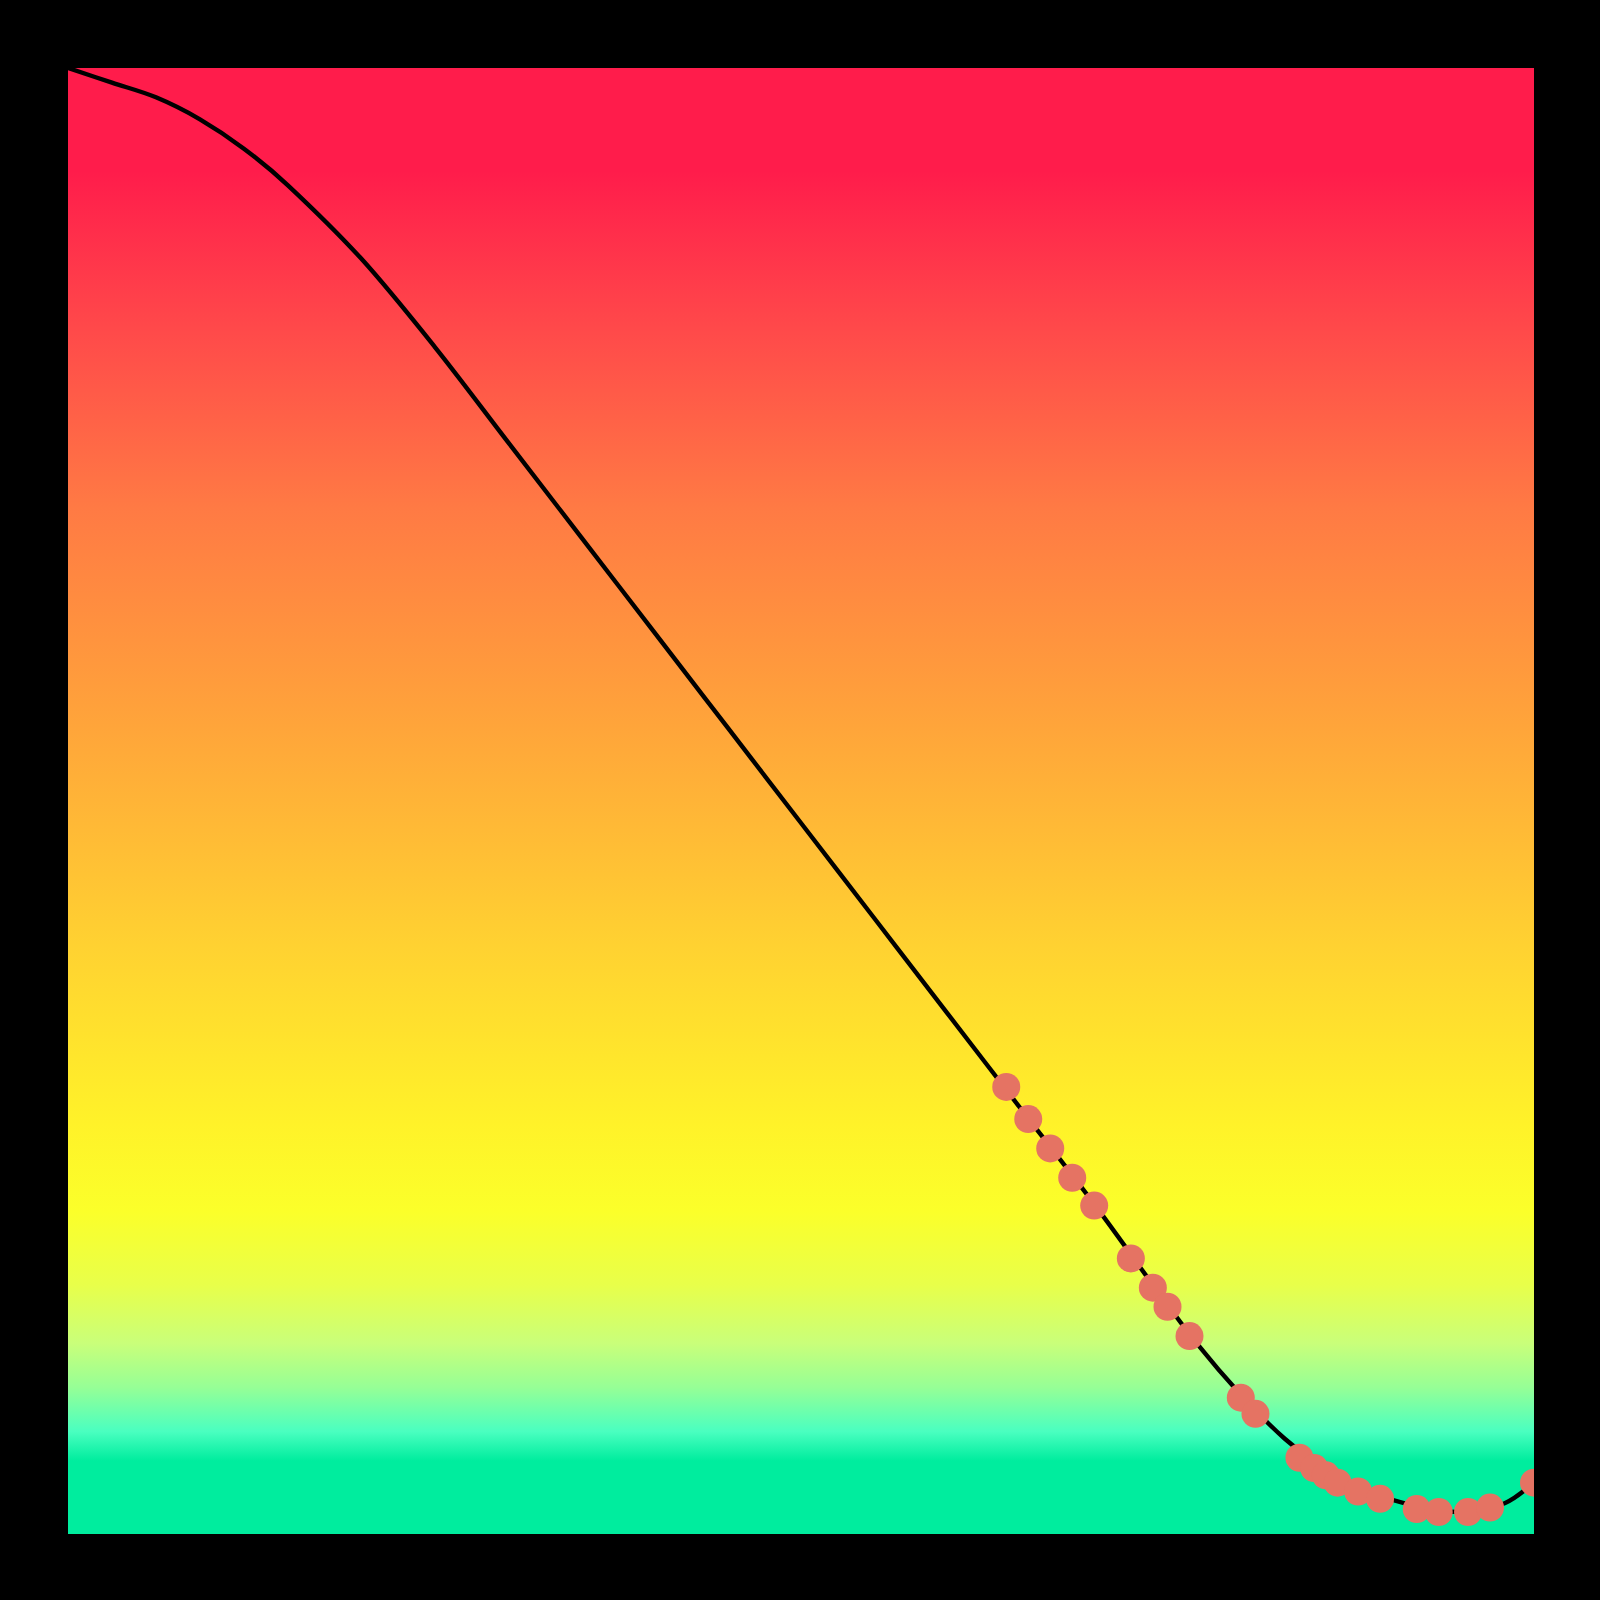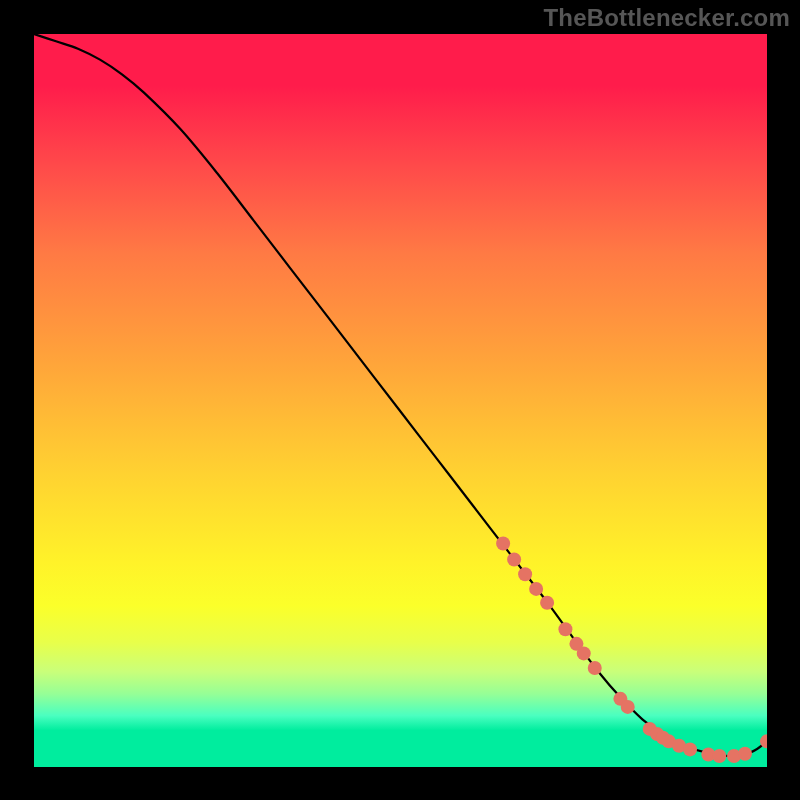--- a/index.html
+++ b/index.html
@@ -66,21 +66,20 @@
     stroke-linejoin: round;
   }
   .dot {
     fill: #e57363;
   }
 </style>
 </head>
 <body>
 
 <div class="chart-container">
-  <div class="attribution">TheBottlenecker.com</div>
 
   <div class="plot-area">
     <div class="gradient-bg"></div>
     <svg class="curve" viewBox="0 0 733 733" preserveAspectRatio="none">
       <path id="curve-path" class="curve-path" d="M 0.00 0.00 C 3.66 1.22, 14.66 4.89, 21.99 7.33 C 29.32 9.77, 36.65 11.61, 43.98 14.66 C 51.31 17.71, 58.64 21.38, 65.97 25.65 C 73.30 29.93, 80.63 34.82, 87.96 40.32 C 95.29 45.81, 100.18 49.48, 109.95 58.64 C 119.72 67.80, 134.38 81.85, 146.60 95.29 C 158.82 108.73, 171.03 124.00, 183.25 139.27 C 195.47 154.54, 207.68 171.03, 219.90 186.91 C 232.12 202.80, 244.33 218.68, 256.55 234.56 C 268.77 250.44, 280.98 266.32, 293.20 282.20 C 305.42 298.09, 317.63 313.97, 329.85 329.85 C 342.07 345.73, 354.28 361.61, 366.50 377.50 C 378.72 393.38, 390.93 409.26, 403.15 425.14 C 415.37 441.02, 427.58 456.90, 439.80 472.79 C 452.02 488.67, 464.23 504.55, 476.45 520.43 C 488.67 536.31, 502.11 553.42, 513.10 568.08 C 524.10 582.74, 533.87 596.78, 542.42 608.39 C 550.97 620.00, 557.08 628.55, 564.41 637.71 C 571.74 646.87, 579.07 655.42, 586.40 663.37 C 593.73 671.31, 601.06 679.00, 608.39 685.36 C 615.72 691.71, 623.05 696.96, 630.38 701.48 C 637.71 706.00, 645.04 709.54, 652.37 712.48 C 659.70 715.41, 667.03 717.48, 674.36 719.07 C 681.69 720.66, 689.02 722.25, 696.35 722.00 C 703.68 721.76, 712.23 720.05, 718.34 717.61 C 724.45 715.16, 730.56 709.06, 733.00 707.35"></path>
       <g id="markers-group">
           <circle cx="469.12" cy="509.44" r="7" class="dot"></circle>
           <circle cx="480.12" cy="525.56" r="7" class="dot"></circle>
           <circle cx="491.11" cy="540.22" r="7" class="dot"></circle>
           <circle cx="502.11" cy="554.88" r="7" class="dot"></circle>

